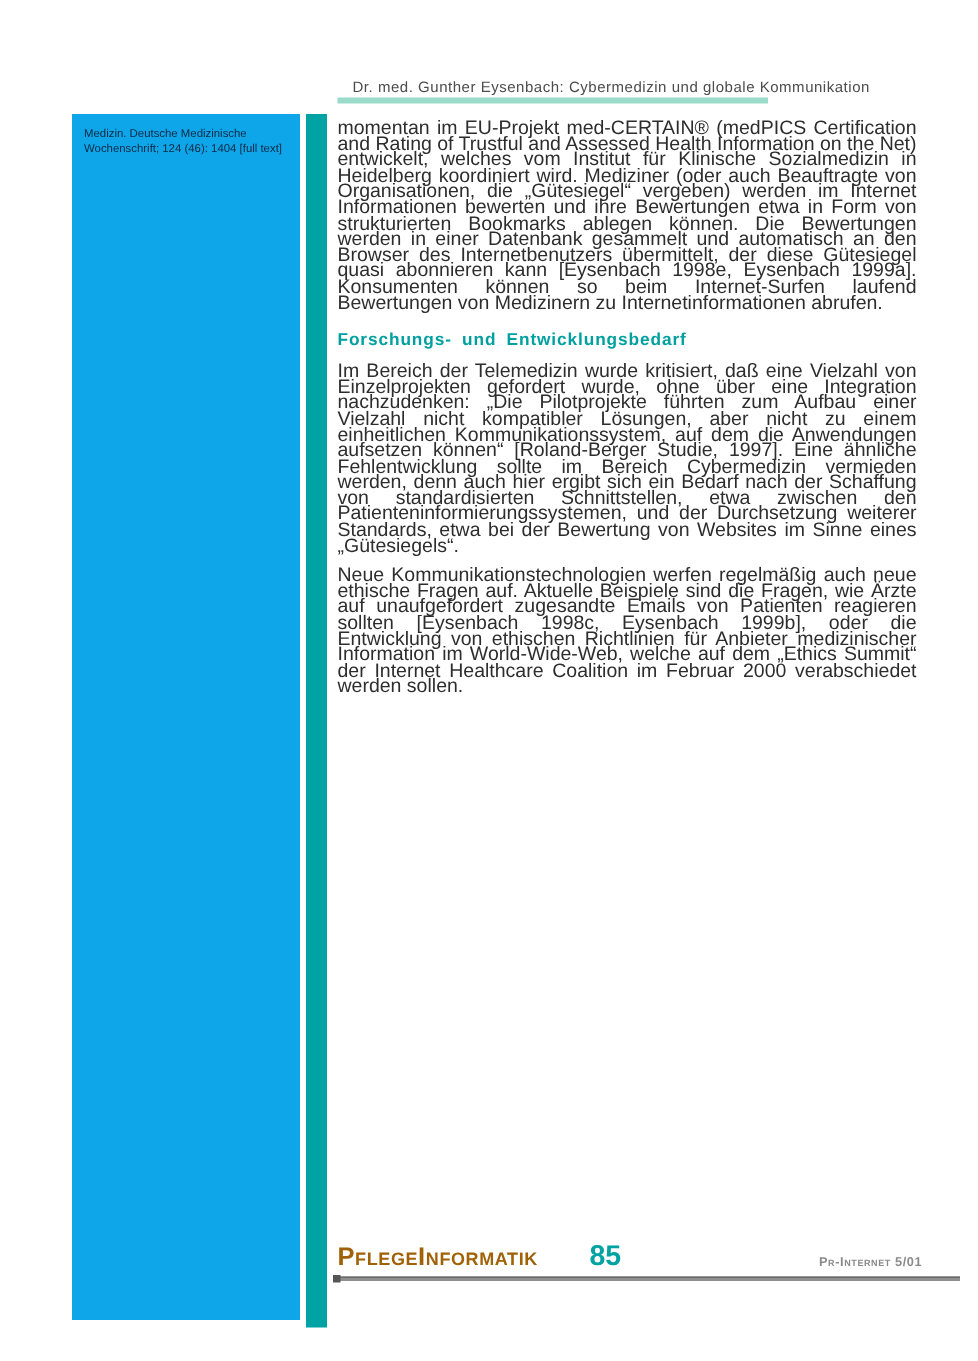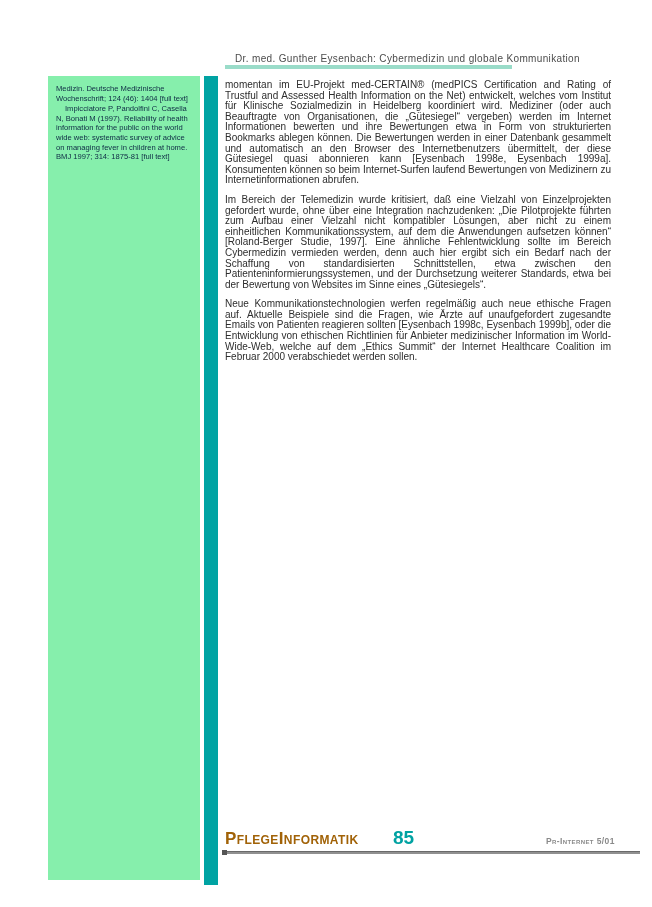--- a/index.html
+++ b/index.html
@@ -11,36 +11,36 @@
   .header-title {
     position:absolute; left:235px; top:53px; width:390px;
     font-size:10px; letter-spacing:0.35px; color:#4c4c4c; white-space:nowrap;
   }
   .header-rule {
     position:absolute; left:225px; top:65px; width:287px; height:4px;
     background:#9adcc9;
   }
   .sidebar-block {
     position:absolute; left:48px; top:76px; width:152px; height:804px;
-    background:#86efac; padding:8px 7px 0 8px;
+    background:#0ea5e9; padding:8px 7px 0 8px;
   }
   .sidebar-block .ref {
     font-size:7.6px; line-height:9.6px; color:#0e2a44;
     text-indent:9px; margin:0 0 1px 0;
   }
   .sidebar-block .ref.first { text-indent:0; }
   .teal-bar {
     position:absolute; left:204px; top:76px; width:14px; height:809px;
     background:#00a3a3;
   }
   .main-column {
     position:absolute; left:225px; top:80px; width:386px;
   }
   .main-column p.body {
-    font-size:10px; line-height:10.6px; color:#2d2d2d;
+    font-size:13px; line-height:10.6px; color:#2d2d2d;
     text-align:justify; margin:0 0 9px 0;
   }
   .section-heading {
     color:#00a0a0; font-size:11.5px; font-weight:bold;
     letter-spacing:0.6px; word-spacing:3px; margin:14px 0 9px 0;
   }
   .footer-journal {
     position:absolute; left:225px; top:827px; white-space:nowrap;
   }
   .journal-name {
@@ -66,27 +66,27 @@
 </head>
 <body>
 
 <div class="page">
 
   <div class="header-title">Dr. med. Gunther Eysenbach: Cybermedizin und globale Kommunikation</div>
   <div class="header-rule"></div>
 
   <div class="sidebar-block">
     <p class="ref first">Medizin. Deutsche Medizinische Wochenschrift; 124 (46): 1404 [full text]</p>
-    <p class="ref">Impicciatore P, Pandolfini C, Casella N, Bonati M (1997). Reliability of health information for the public on the world wide web: systematic survey of advice on managing fever in children at home. BMJ 1997; 314: 1875-81 [full text]</p>
   </div>
 
   <div class="teal-bar"></div>
 
   <div class="main-column">
     <p class="body">momentan im EU-Projekt med-CERTAIN® (medPICS Certification and Rating of Trustful and Assessed Health Information on the Net) entwickelt, welches vom Institut für Klinische Sozialmedizin in Heidelberg koordiniert wird. Mediziner (oder auch Beauftragte von Organisationen, die „Gütesiegel“ vergeben) werden im Internet Informationen bewerten und ihre Bewertungen etwa in Form von strukturierten Bookmarks ablegen können. Die Bewertungen werden in einer Datenbank gesammelt und automatisch an den Browser des Internetbenutzers übermittelt, der diese Gütesiegel quasi abonnieren kann [Eysenbach 1998e, Eysenbach 1999a]. Konsumenten können so beim Internet-Surfen laufend Bewertungen von Medizinern zu Internetinformationen abrufen.</p>
+    <h2 class="section-heading">Forschungs- und Entwicklungsbedarf</h2>
     <p class="body">Im Bereich der Telemedizin wurde kritisiert, daß eine Vielzahl von Einzelprojekten gefordert wurde, ohne über eine Integration nachzudenken: „Die Pilotprojekte führten zum Aufbau einer Vielzahl nicht kompatibler Lösungen, aber nicht zu einem einheitlichen Kommunikationssystem, auf dem die Anwendungen aufsetzen können“ [Roland-Berger Studie, 1997]. Eine ähnliche Fehlentwicklung sollte im Bereich Cybermedizin vermieden werden, denn auch hier ergibt sich ein Bedarf nach der Schaffung von standardisierten Schnittstellen, etwa zwischen den Patienteninformierungssystemen, und der Durchsetzung weiterer Standards, etwa bei der Bewertung von Websites im Sinne eines „Gütesiegels“.</p>
     <p class="body">Neue Kommunikationstechnologien werfen regelmäßig auch neue ethische Fragen auf. Aktuelle Beispiele sind die Fragen, wie Ärzte auf unaufgefordert zugesandte Emails von Patienten reagieren sollten [Eysenbach 1998c, Eysenbach 1999b], oder die Entwicklung von ethischen Richtlinien für Anbieter medizinischer Information im World-Wide-Web, welche auf dem „Ethics Summit“ der Internet Healthcare Coalition im Februar 2000 verabschiedet werden sollen.</p>
   </div>
 
   <div class="footer-journal">
     <span class="journal-name">PflegeInformatik</span>
     <span class="page-number">85</span>
   </div>
 
   <div class="footer-issue">Pr-Internet 5/01</div>

